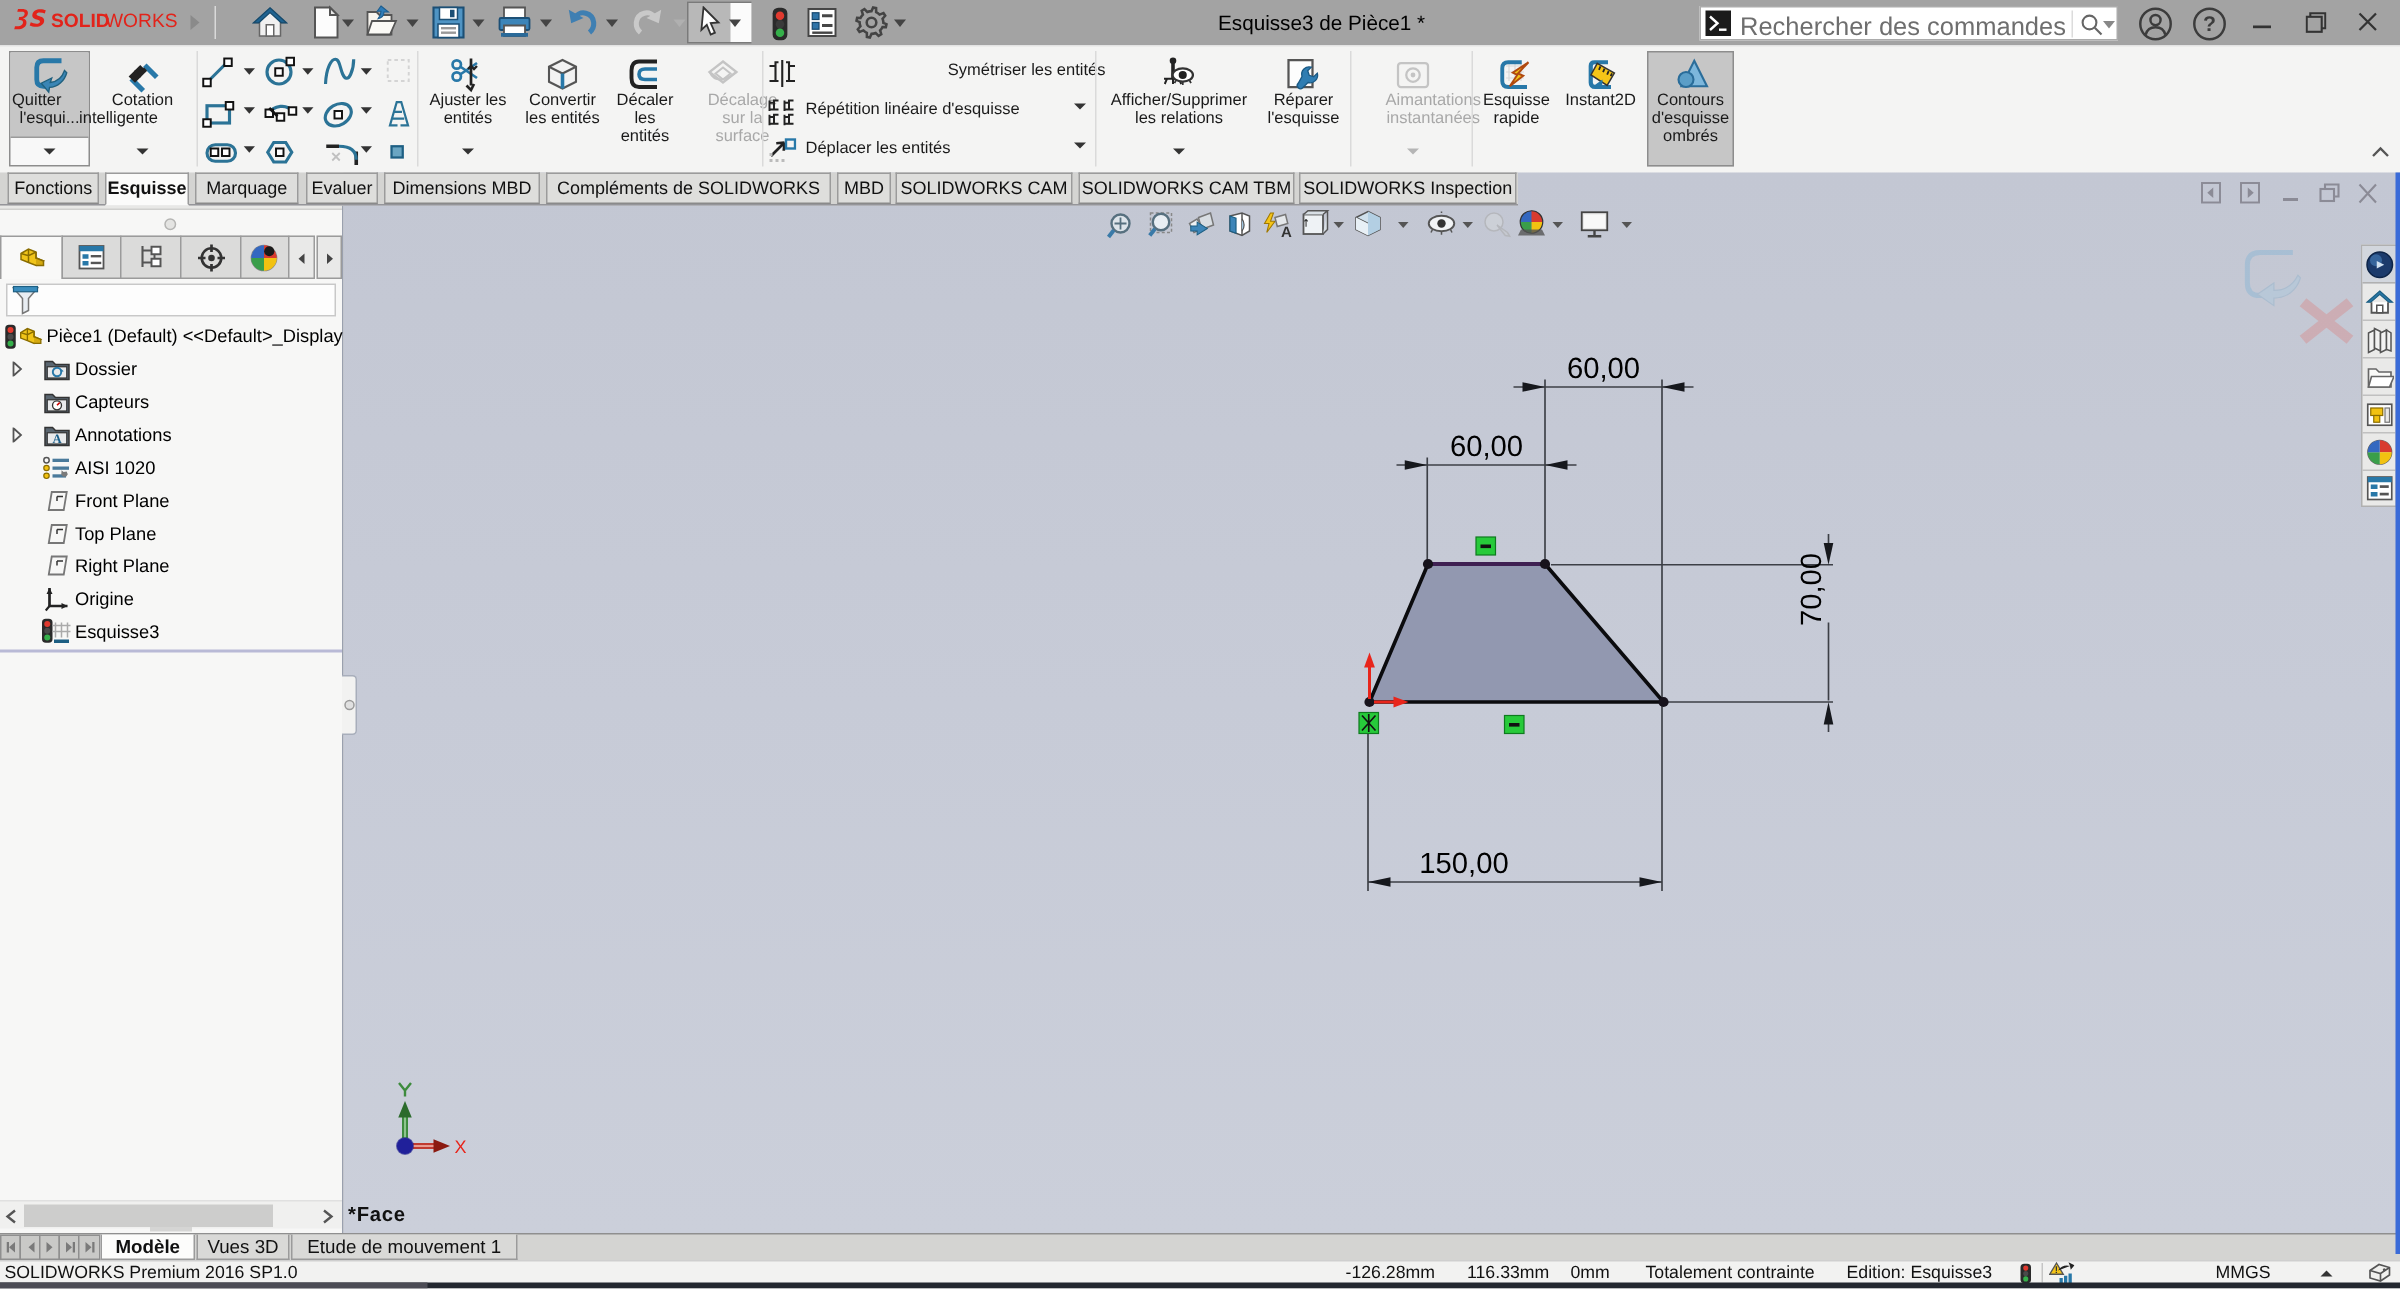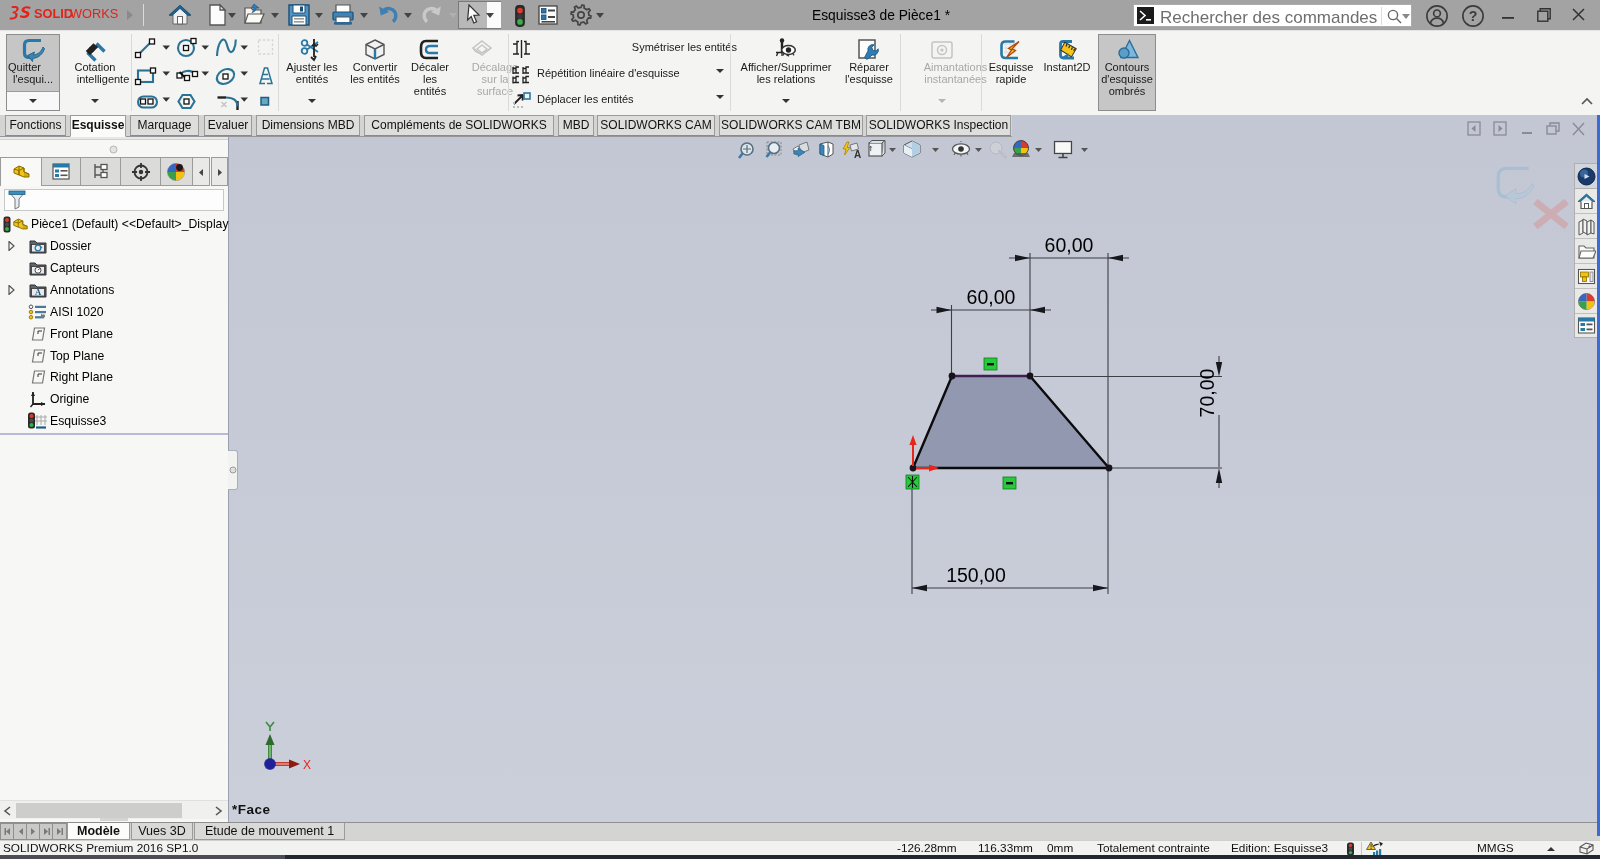--- a/index.html
+++ b/index.html
@@ -206,21 +206,21 @@
   <div class="rdd abs" style="left:29px;top:68px"></div>
 
   <svg class="abs" style="left:82px;top:7px" width="24" height="24" viewBox="0 0 24 24">
     <path d="M5.5 14.5 L13.5 22.5" stroke="#2878a8" stroke-width="3.4"></path>
     <path d="M14.5 5.5 L22.5 13.5" stroke="#2878a8" stroke-width="3.4"></path>
     <rect x="8.5" y="6.5" width="6" height="6" fill="#222" transform="rotate(45 11.5 9.5)"></rect>
     <rect x="5" y="10" width="6" height="6" fill="#222" transform="rotate(45 8 13)"></rect>
     <path d="M13.5 7.5 L15.5 9.5 M6 13.5 L8 15.5" stroke="#222" stroke-width="1.5"></path>
   </svg>
   <div class="rlabel abs" style="left:65px;top:31px;width:60px">Cotation</div>
-  <div class="rlabel abs" style="left:73px;top:43px;width:60px">intelligente</div>
+  <div class="rlabel abs" style="left:49px;top:43px;width:60px">intelligente</div>
   <div class="rdd abs" style="left:91px;top:68px"></div>
 
   <div class="rsep abs" style="left:131px"></div>
 
   <svg class="abs" style="left:134px;top:6px" width="142" height="74" viewBox="0 0 142 74">
     <g stroke="#2b7396" stroke-width="2.1" fill="none">
       <path d="M4.5 17.5 L17.5 4.5"></path>
       <circle cx="52" cy="11" r="8"></circle>
       <path d="M83 19 C83.5 8 87 2.5 89.5 2.5 C92.5 2.5 92.5 8 94.5 12.5 C95.8 15.5 98 16.5 99.8 12.5 C101.6 8.5 101.8 4.5 101.8 2.5"></path>
       <rect x="4" y="33.5" width="15" height="11.5"></rect>

